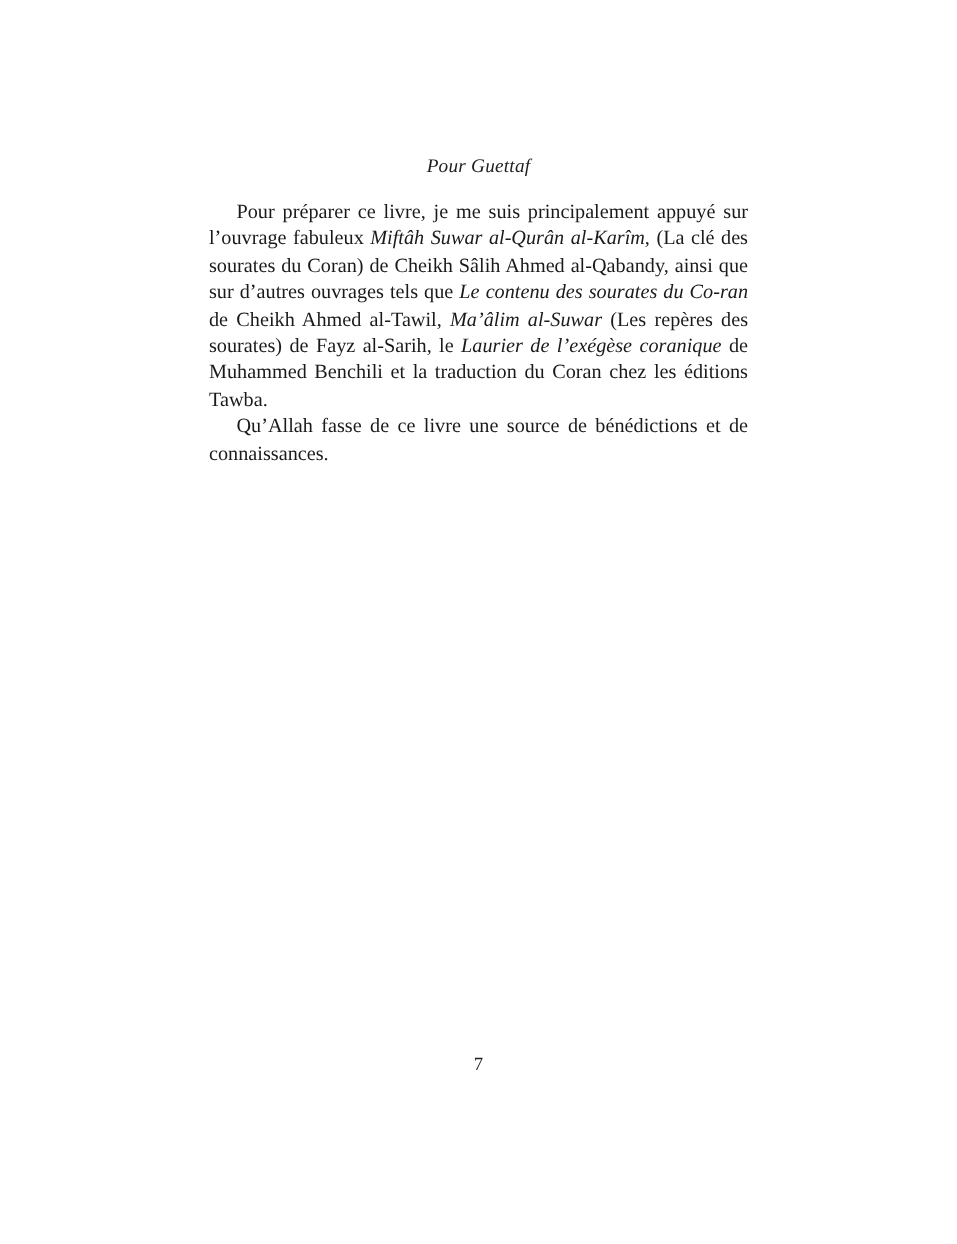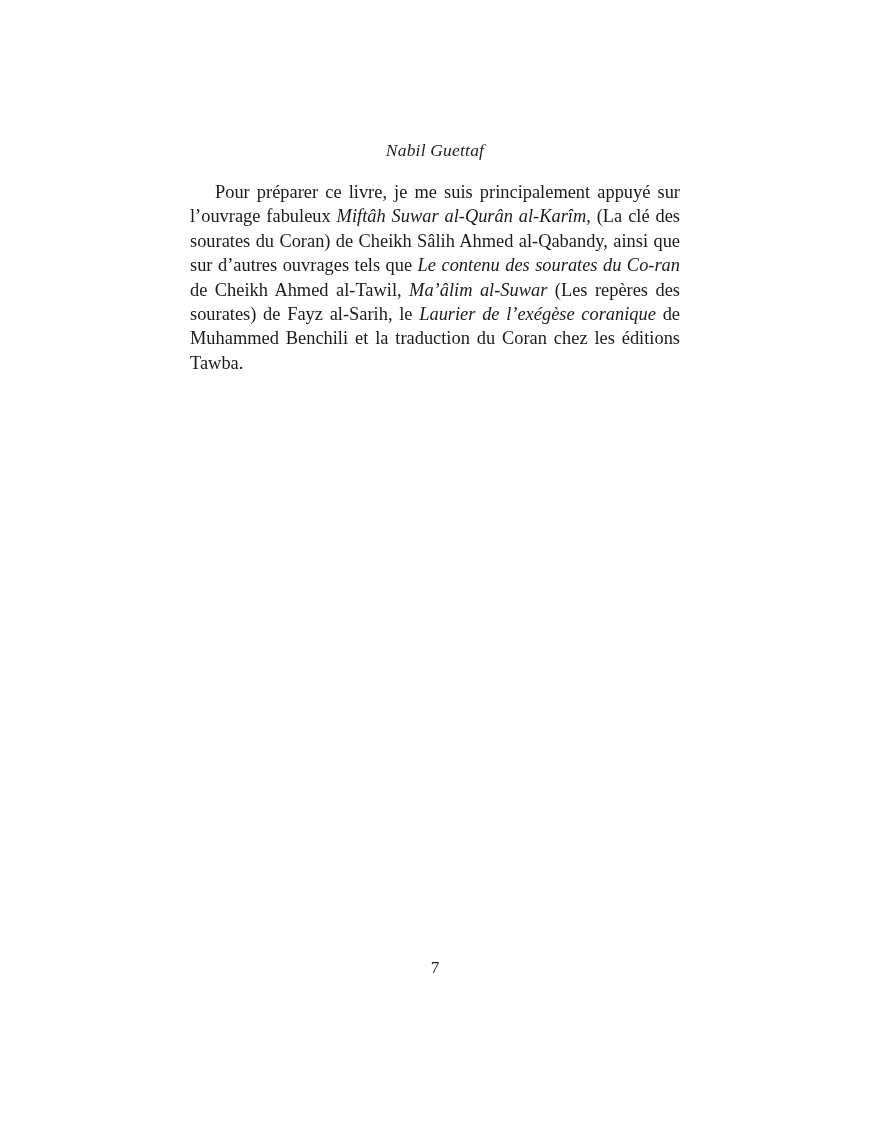--- a/index.html
+++ b/index.html
@@ -69,21 +69,22 @@
     text-align: center;
     font-size: 17px;
     color: #1f1f1f;
   }
 </style>
 </head>
 <body>
 
 <div class="page" style="background: rgb(255, 255, 255); color: rgb(26, 26, 26);">
 
-  <div class="running-head">Nabil Guettaf</div>
+  <div class="running-head">Pour Guettaf</div>
 
   <div class="text-block">
     <p class="body-par"><span>Pour préparer ce livre, je me suis principalement appuyé sur l’ouvrage fabuleux </span><i>Miftâh Suwar al-Qurân al-Karîm</i><span>, (La clé des sourates du Coran) de Cheikh Sâlih Ahmed al-Qabandy, ainsi que sur d’autres ouvrages tels que </span><i>Le contenu des sourates du Co-ran</i><span> de Cheikh Ahmed al-Tawil, </span><i>Ma’âlim al-Suwar</i><span> (Les repères des sourates) de Fayz al-Sarih, le </span><i>Laurier de l’exégèse coranique</i><span> de Muhammed Benchili et la traduction du Coran chez les éditions Tawba.</span></p>
+    <p class="body-par"><span>Qu’Allah fasse de ce livre une source de bénédictions et de connaissances.</span></p>
   </div>
 
   <div class="folio">7</div>
 
 </div>
 
 </body></html>

